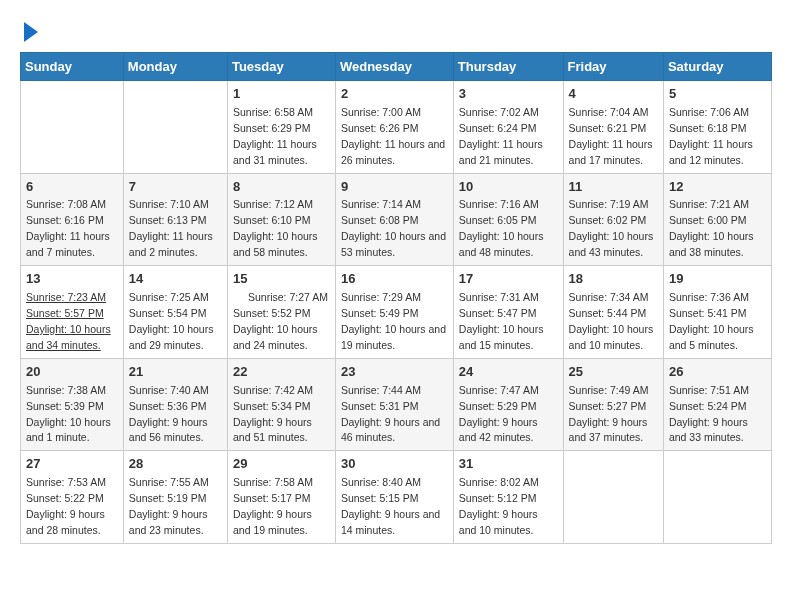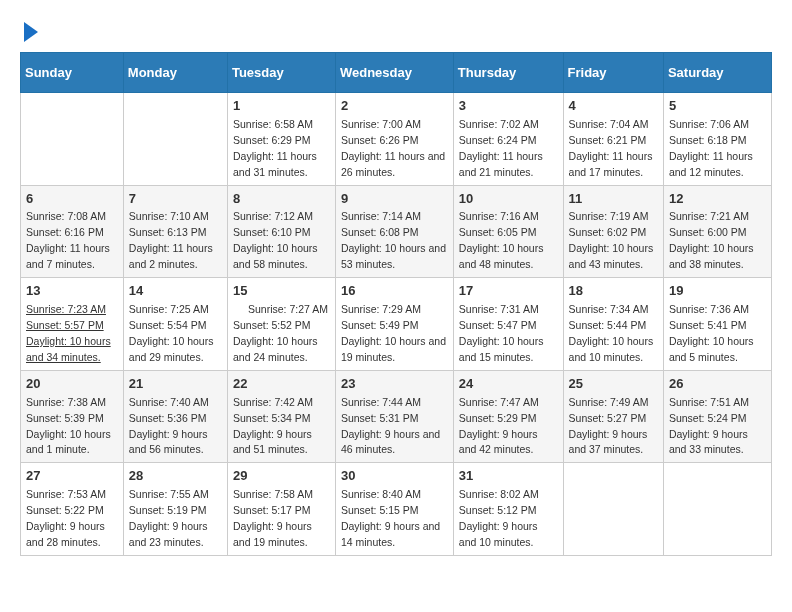--- a/index.html
+++ b/index.html
@@ -51,21 +51,21 @@
       margin-top: 2px;
     }
     table {
       width: 100%;
       border-collapse: collapse;
       font-size: 11px;
     }
     thead tr th {
       background-color: #2c7bb6;
       color: #fff;
-      padding: 12px 4px;
+      padding: 6px 4px;
       text-align: left;
       font-size: 13px;
       font-weight: bold;
       border: 1px solid #2271a8;
     }
     tbody tr td {
       border: 1px solid #ccc;
       vertical-align: top;
       padding: 4px 5px;
       min-height: 70px;

